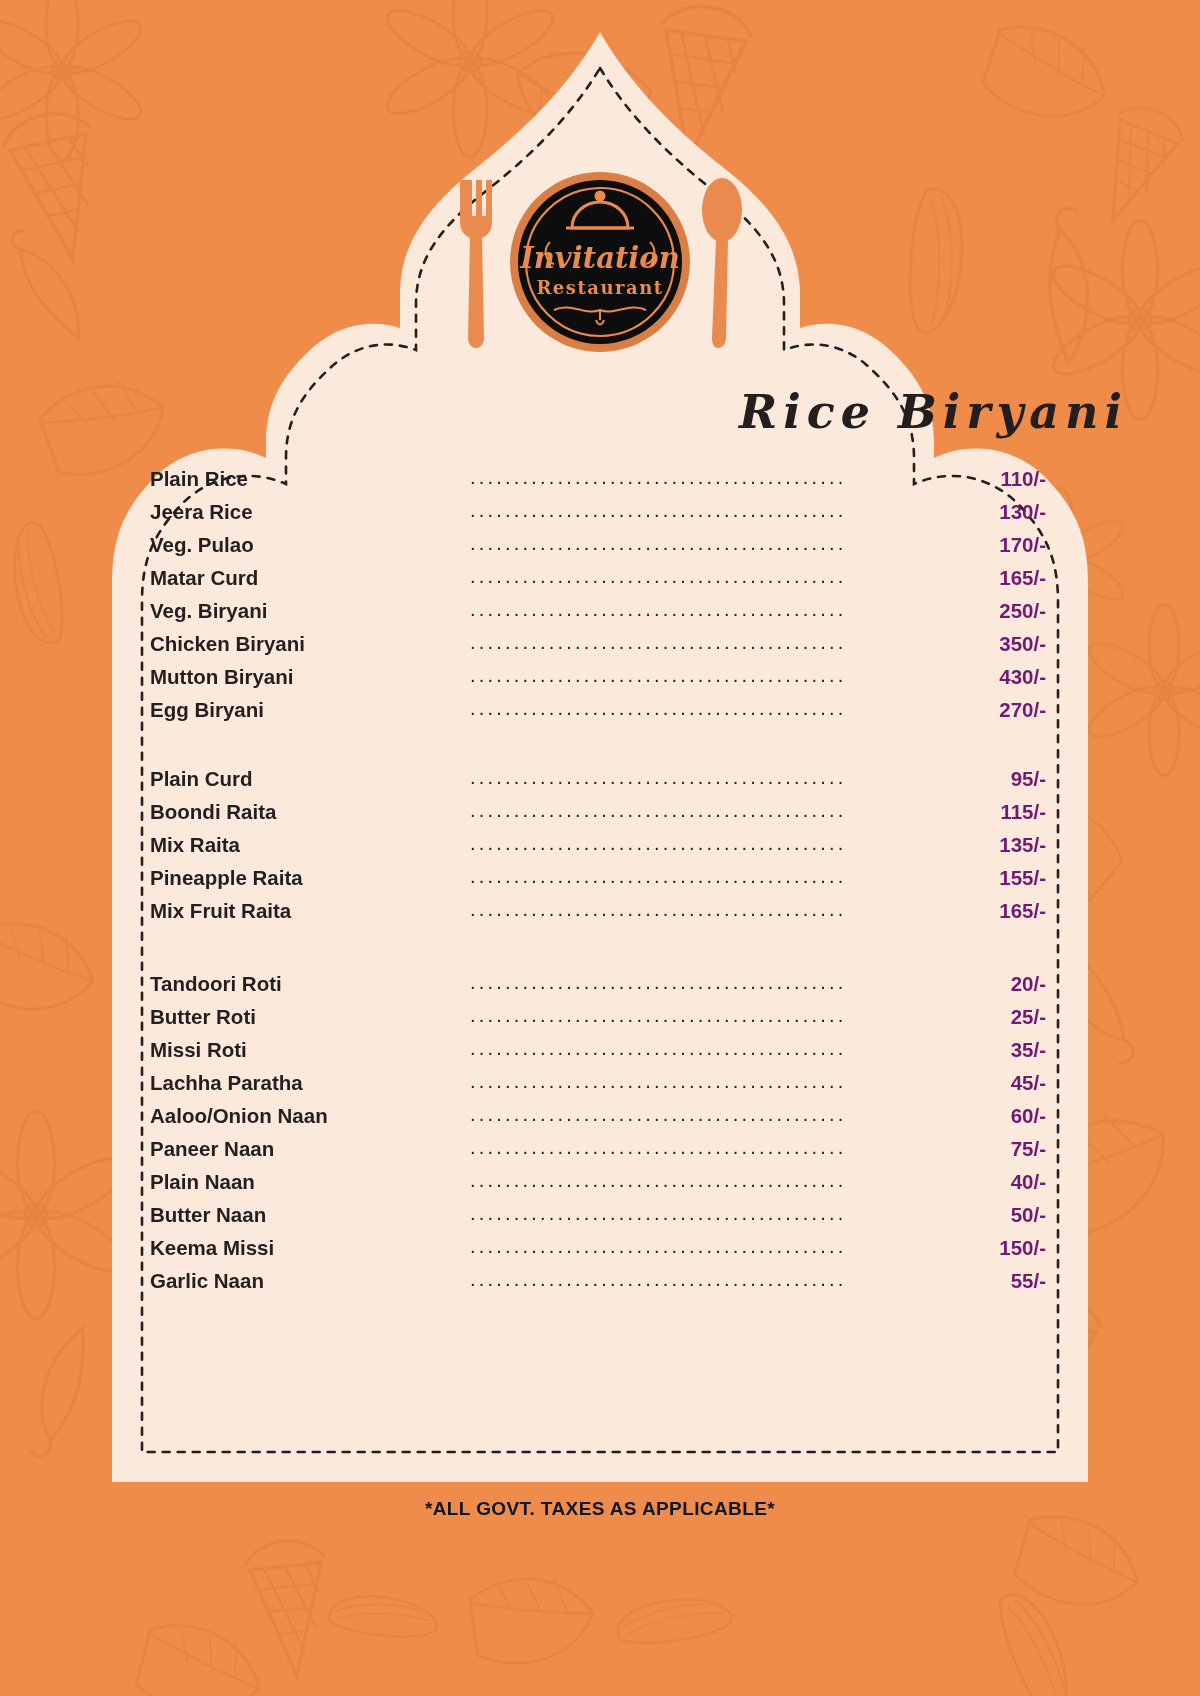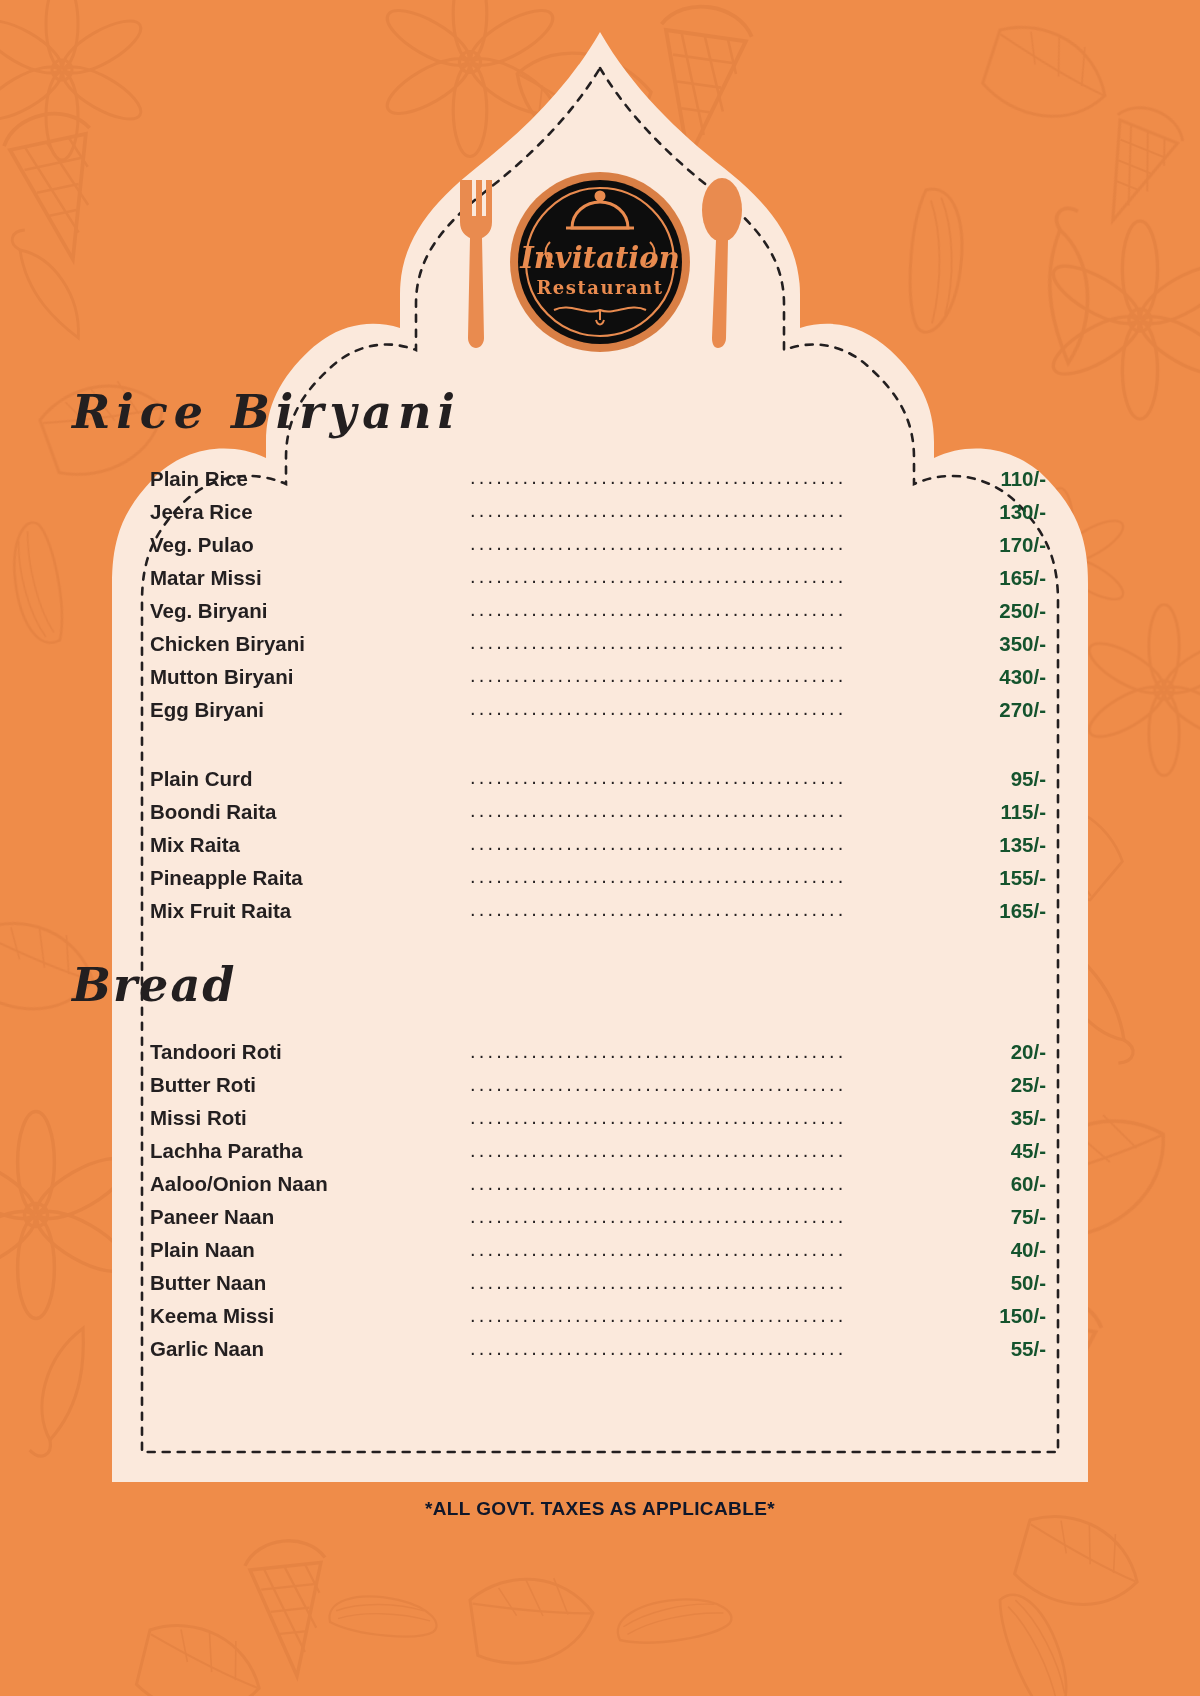--- a/index.html
+++ b/index.html
@@ -60,21 +60,21 @@
 
   
   .sections {
     position: absolute;
     left: 0;
     top: 360px;
     width: 1056px;
   }
   .section { width: 100%; }
   .section-title {
-    text-align: left;
+    text-align: right;
     font-family: "DejaVu Serif", serif;
     font-style: italic;
     font-weight: 700;
     font-size: 46px;
     color: #231f20;
     letter-spacing: 2px;
     line-height: 1.05;
   }
   .section-title.wide { letter-spacing: 6px; }
   .items { margin-top: 20px; }
@@ -105,21 +105,21 @@
     line-height: 1;
     padding-bottom: 2px;
     margin-right: 14px;
   }
   .row .price {
     flex: 0 0 auto;
     width: 88px;
     text-align: right;
     font-size: 20.5px;
     font-weight: 700;
-    color: #14532d;
+    color: #701a75;
     line-height: 1;
   }
 
   #rice-section .section-title { margin-bottom: 0; }
   #raita-section { margin-top: 36px; }
   #bread-section { margin-top: 40px; }
 
   
   #footer-note {
     position: absolute;
@@ -306,21 +306,21 @@
           <span class="name">Jeera Rice</span>
           <span class="dots">...........................................</span>
           <span class="price">130/-</span>
         </div>
         <div class="row">
           <span class="name">Veg. Pulao</span>
           <span class="dots">...........................................</span>
           <span class="price">170/-</span>
         </div>
         <div class="row">
-          <span class="name">Matar Missi</span>
+          <span class="name">Matar Curd</span>
           <span class="dots">...........................................</span>
           <span class="price">165/-</span>
         </div>
         <div class="row">
           <span class="name">Veg. Biryani</span>
           <span class="dots">...........................................</span>
           <span class="price">250/-</span>
         </div>
         <div class="row">
           <span class="name">Chicken Biryani</span>
@@ -364,21 +364,20 @@
         </div>
         <div class="row">
           <span class="name">Mix Fruit Raita</span>
           <span class="dots">...........................................</span>
           <span class="price">165/-</span>
         </div>
       </div>
     </div>
 
     <div class="section" id="bread-section">
-      <div class="section-title">Bread</div>
       <div class="items">
         <div class="row">
           <span class="name">Tandoori Roti</span>
           <span class="dots">...........................................</span>
           <span class="price">20/-</span>
         </div>
         <div class="row">
           <span class="name">Butter Roti</span>
           <span class="dots">...........................................</span>
           <span class="price">25/-</span>

